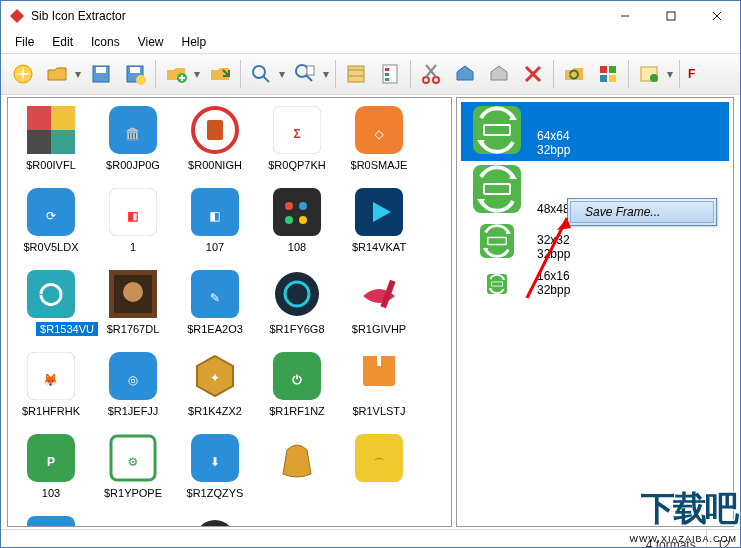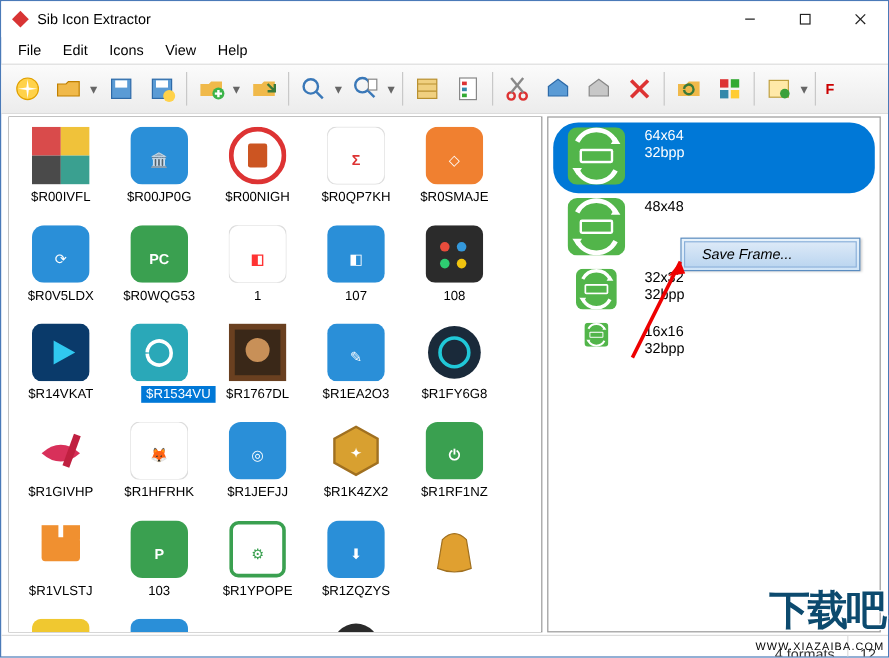--- a/index.html
+++ b/index.html
@@ -17,21 +17,21 @@
 .content { display: flex; height: 434px; }
 .leftpane { width: 445px; border: 1px solid #9a9a9a; margin: 2px 2px 2px 6px; background: #fff; overflow-y: scroll; overflow-x: hidden; position: relative; }
 .rightpane { flex: 1; border: 1px solid #9a9a9a; margin: 2px 6px 2px 2px; background: #fff; position: relative; }
 .icon-grid { display: grid; grid-template-columns: repeat(5, 82px); gap: 0; padding: 2px; }
 .icon-cell { display: flex; flex-direction: column; align-items: center; padding: 6px 2px 2px 2px; height: 82px; }
 .icon-cell.selected .thumb { outline: none; }
 .icon-cell.selected .ilabel { background: #0078d7; color: #fff; margin-left: 32px; }
 .thumb { width: 48px; height: 48px; display: flex; align-items: center; justify-content: center; }
 .ilabel { margin-top: 4px; font-size: 11px; text-align: center; padding: 1px 4px; white-space: nowrap; overflow: hidden; max-width: 78px; }
 .format-list { padding: 4px; }
-.format-row { display: flex; align-items: flex-start; gap: 10px; padding: 4px 6px; border-radius: 21px; }
+.format-row { display: flex; align-items: flex-end; gap: 10px; padding: 4px 6px; }
 .format-row.selected { background: #0078d7; color: #fff; }
 .chipwrap { width: 60px; display: flex; justify-content: center; }
 .format-text { display: flex; flex-direction: column; line-height: 14px; }
 .context-menu { position: absolute; left: 110px; top: 100px; background: linear-gradient(#e8f2fb,#cfe4f7); border: 1px solid #5a8cc0; padding: 2px; width: 150px; box-shadow: 1px 1px 2px rgba(0,0,0,.2);}
 .context-item { padding: 3px 14px; background: linear-gradient(#dce9f7,#bcd6f0); border: 1px solid #8ab0da; font-style: italic; }
 .statusbar { height: 30px; display: flex; align-items: center; border-top: 1px solid #dcdcdc; font-size: 11px; color: #333; padding-left: 28px; }
 .statusbar .cell { padding: 0 10px; border-right: 1px solid #dcdcdc; height: 100%; display: flex; align-items: center; }
 .statusbar .spacer { flex: 1; }
 .watermark { position: absolute; right: 4px; bottom: 16px; font-weight: 900; font-size: 34px; color: #0c4a6e; pointer-events: none; font-family: "SimHei","Microsoft YaHei",sans-serif; letter-spacing: -2px; text-shadow: -1px -1px 0 #fff, 1px -1px 0 #fff, -1px 1px 0 #fff, 1px 1px 0 #fff;}
 .watermark-sub { position: absolute; right: 4px; bottom: 4px; font-size: 9px; color:#000; letter-spacing: 1px;}
@@ -255,29 +255,20 @@
             <svg width="48" height="48">
               <rect width="48" height="48" rx="10" fill="#2a8fd8"></rect>
               <text x="24" y="32" text-anchor="middle" font-size="24" fill="#fff">⟳</text>
             </svg>
           </div>
           <div class="ilabel">$R0V5LDX</div>
         </div>
         <div class="icon-cell">
           <div class="thumb">
             <svg width="48" height="48">
-              <rect width="48" height="48" rx="10" fill="#3aa050"></rect>
-              <text x="24" y="32" text-anchor="middle" font-size="22" font-weight="bold" fill="#fff">PC</text>
-            </svg>
-          </div>
-          <div class="ilabel">$R0WQG53</div>
-        </div>
-        <div class="icon-cell">
-          <div class="thumb">
-            <svg width="48" height="48">
               <rect width="48" height="48" rx="8" fill="#fff" stroke="#ddd"></rect>
               <text x="24" y="32" text-anchor="middle" font-size="26" font-weight="bold" fill="#f33">◧</text>
             </svg>
           </div>
           <div class="ilabel">1</div>
         </div>
         <div class="icon-cell">
           <div class="thumb">
             <svg width="48" height="48">
               <rect width="48" height="48" rx="8" fill="#2a8fd8"></rect>

